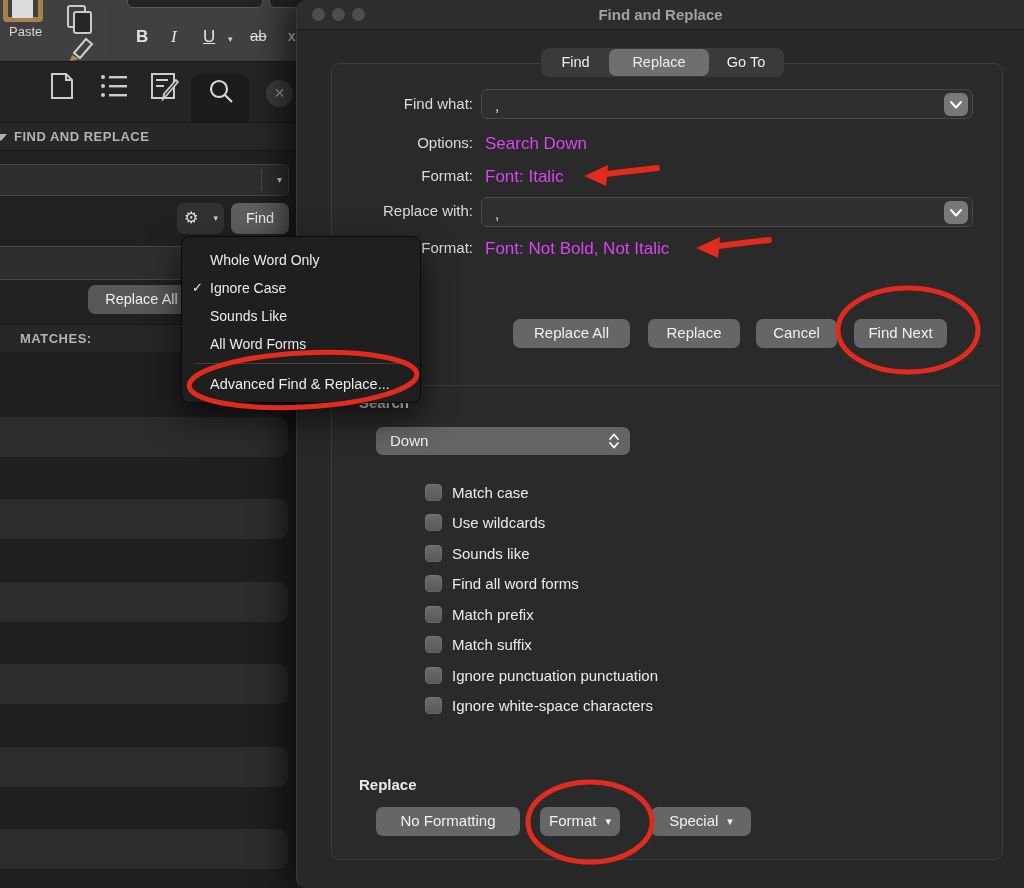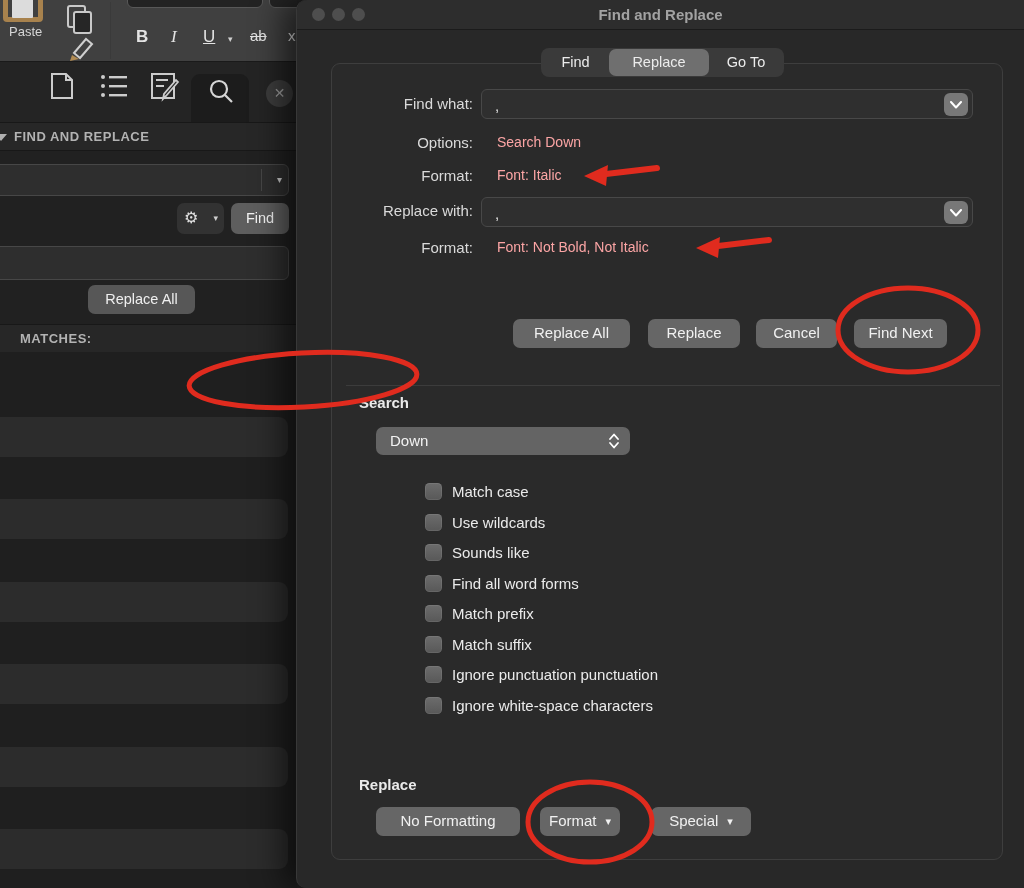--- a/index.html
+++ b/index.html
@@ -53,36 +53,36 @@
   #dlg-title { position:absolute; left:0; top:6px; width:100%; text-align:center; color:#a2a2a2; font-size:15px; font-weight:600; }
 
   #groupbox { position:absolute; left:34px; top:63px; width:672px; height:797px; border:1px solid #3e3e3e; border-radius:9px; background:rgba(255,255,255,.012); }
 
   #tabbar { position:absolute; left:244px; top:48px; width:243px; height:29px; background:#3a3a3a; border-radius:8px; display:flex; align-items:stretch; padding:1px; }
   .tabseg { flex:0 0 auto; color:#ececec; font-size:14.5px; text-align:center; line-height:27px; border-radius:7px; }
   .tabseg.active { background:#6f6f6f; }
   #tab-find { width:67px; } #tab-replace { width:100px; } #tab-goto { width:74px; }
 
   .row-label { position:absolute; left:20px; width:156px; text-align:right; color:#dadada; font-size:15px; }
-  .row-value { position:absolute; color:#fca5a5; font-size:14px;margin-left:12px; }
+  .row-value { position:absolute; color:#d946ef; font-size:17px; }
   .combo { position:absolute; left:184px; width:492px; height:30px; background:#2f2f2f; border:1px solid #484848; border-radius:6px; }
   .combo .val { position:absolute; left:13px; top:8px; color:#e6e6e6; font-size:15px; line-height:15px; }
   .combo .dd-btn { position:absolute; right:4px; top:3px; width:24px; height:23px; background:#787878; border-radius:6px; }
   .dd-btn svg, .updown svg { position:absolute; left:50%; top:50%; transform:translate(-50%,-50%); }
 
   .dlg-btn { position:absolute; height:29px; background:#666666; border-radius:7px; color:#f1f1f1; font-size:15px; text-align:center; line-height:28px; }
   #divider { position:absolute; left:49px; top:385px; width:654px; height:1px; background:#3c3c3c; }
 
   .section-label { position:absolute; left:62px; color:#eaeaea; font-size:15px; font-weight:bold; }
   #down-select { position:absolute; left:79px; top:427px; width:254px; height:28px; background:#646464; border-radius:7px; color:#f2f2f2; font-size:15px; }
   #down-select .val { position:absolute; left:14px; top:5px; }
   #down-select .updown { position:absolute; right:6px; top:3px; width:20px; height:22px; }
 
   #checks { position:absolute; left:80px; top:483px; }
-  .chk { display:flex; height:18px; margin-bottom:12.5px;padding-left:48px; }
+  .chk { display:flex; align-items:center; height:18px; margin-bottom:12.5px;padding-left:48px; }
   .chk .box { width:17px; height:17px; border-radius:4.5px; background:linear-gradient(#6c6c6c,#585858); box-shadow:inset 0 0 0 1px rgba(255,255,255,.08); }
   .chk .lbl { margin-left:10px; color:#ebebeb; font-size:15px; white-space:nowrap; }
   .chk.disabled .box { background:#3f3f3f; box-shadow:inset 0 0 0 1px rgba(255,255,255,.04); }
   .chk.disabled .lbl { color:#787878; }
 
   .chev-after { margin-left:9px; font-size:11px; position:relative; top:-1px; }
 
   
   #gear-menu { position:absolute; left:181px; top:236px; width:240px; height:167px; background:#1f1f1f; border:1px solid #0a0a0a; border-radius:8px; box-shadow:0 14px 34px rgba(0,0,0,.65); z-index:50; padding-top:9px; }
   .menu-item { position:relative; height:28px; line-height:28px; padding-left:28px; color:#ececec; font-size:14px; white-space:nowrap; }
@@ -285,20 +285,31 @@
     <div class="section-label" style="top:776px">Replace</div>
     <div class="dlg-btn" style="left:79px;top:807px;width:144px">No Formatting</div>
     <div class="dlg-btn" style="left:243px;top:807px;width:80px">
       <span>Format</span><span class="chev-after">▾</span>
     </div>
     <div class="dlg-btn" style="left:354px;top:807px;width:100px">
       <span>Special</span><span class="chev-after">▾</span>
     </div>
   </div>
 
+  <div id="gear-menu">
+    <div class="menu-item"><span>Whole Word Only</span></div>
+    <div class="menu-item">
+      <span class="check">✓</span>
+      <span>Ignore Case</span>
+    </div>
+    <div class="menu-item"><span>Sounds Like</span></div>
+    <div class="menu-item"><span>All Word Forms</span></div>
+    <div class="menu-sep"></div>
+    <div class="menu-item" style="font-size:14.5px">Advanced Find &amp; Replace...</div>
+  </div>
 
   <svg id="annotations" width="1024" height="888" viewBox="0 0 1024 888">
 
     <g>
       <line x1="657" y1="168" x2="606" y2="174" stroke="#e02b1e" stroke-width="6" stroke-linecap="round"></line>
       <polygon points="584,176 608,165 606,186" fill="#e02b1e"></polygon>
     </g>
 
     <g>
       <line x1="769" y1="240" x2="718" y2="246" stroke="#e02b1e" stroke-width="6" stroke-linecap="round"></line>

